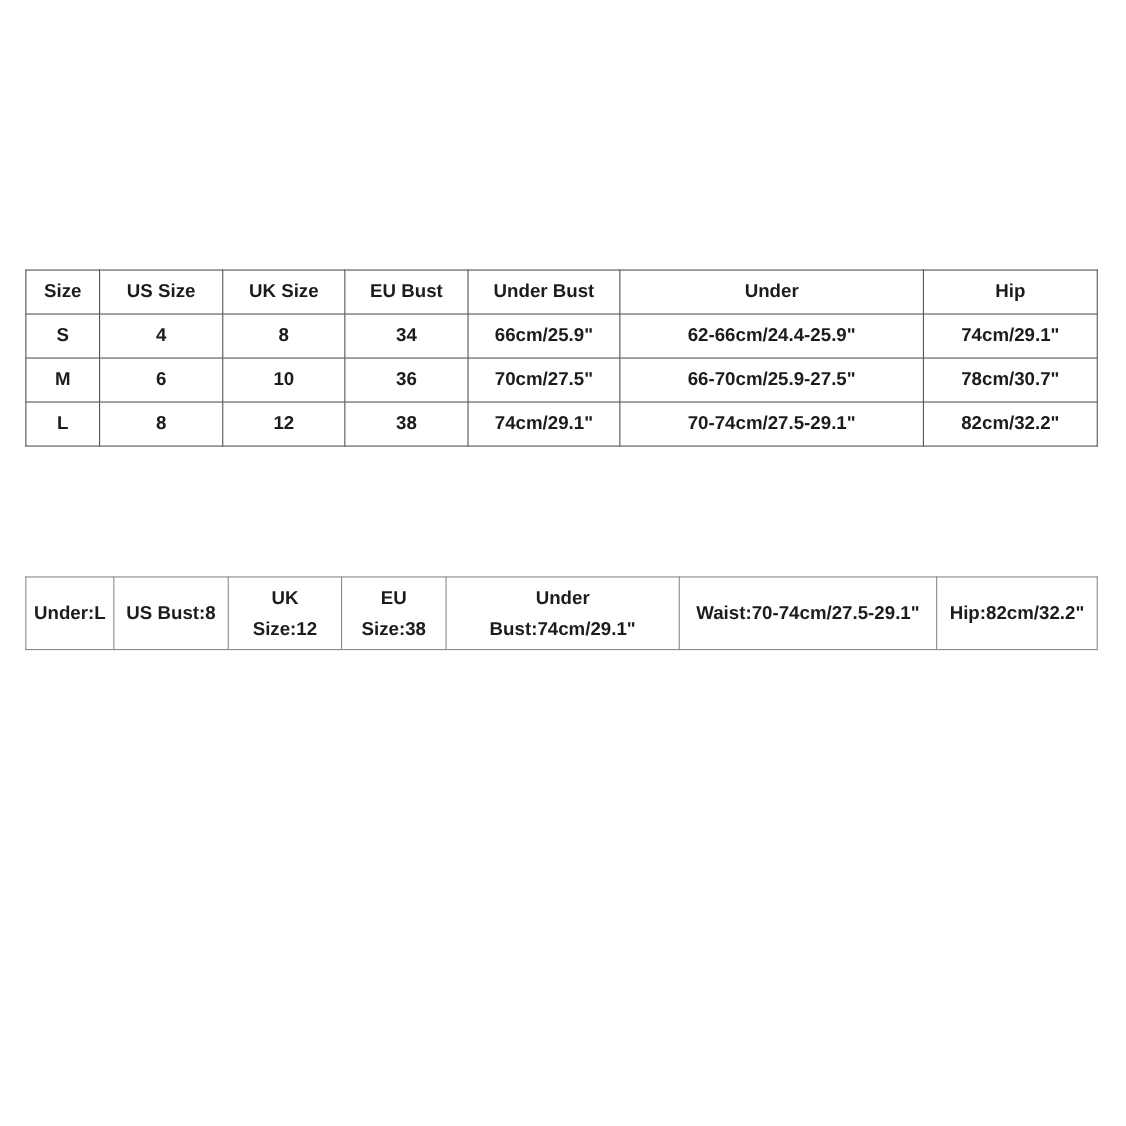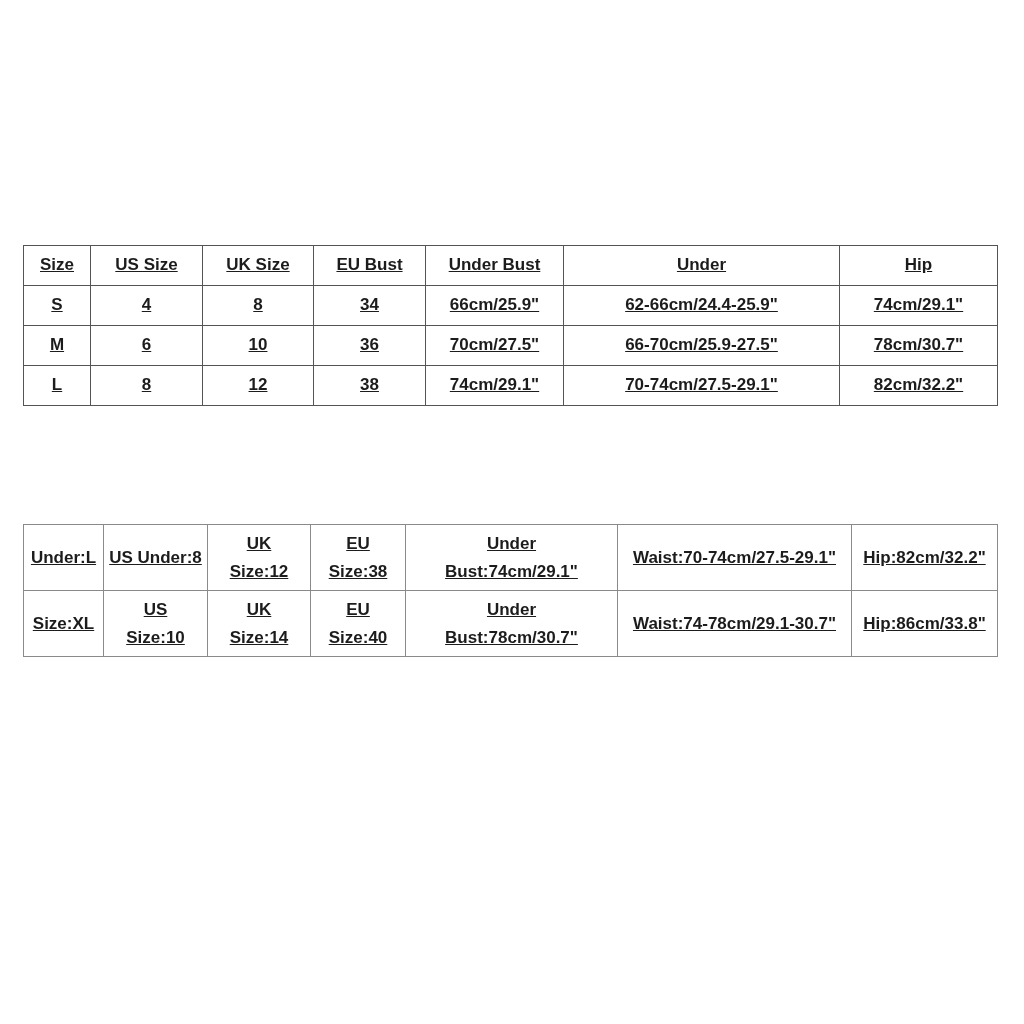--- a/index.html
+++ b/index.html
@@ -15,21 +15,20 @@
     font-family: "Liberation Sans", sans-serif;
     color: var(--text-color, #1c1c1c);
     overflow: hidden;
   }
   table {
     position: absolute;
     left: 23px;
     border-collapse: collapse;
     table-layout: fixed;
     width: 974px;
-    text-decoration: underline;
   }
   th, td {
     font-weight: bold;
     text-align: center;
     vertical-align: middle;
     font-size: 17px;
     padding: 0 4px;
     overflow: hidden;
   }
   
@@ -116,39 +115,26 @@
       <col style="width:103px">
       <col style="width:95px">
       <col style="width:212px">
       <col style="width:234px">
       <col style="width:146px">
     </colgroup>
     <thead></thead>
     <tbody>
         <tr>
           <td>Under:L</td>
-          <td>US Under:8</td>
+          <td>US Bust:8</td>
           <td>UK
 Size:12</td>
           <td>EU
 Size:38</td>
           <td>Under
 Bust:74cm/29.1"</td>
           <td>Waist:70-74cm/27.5-29.1"</td>
           <td>Hip:82cm/32.2"</td>
         </tr>
-        <tr>
-          <td>Size:XL</td>
-          <td>US
-Size:10</td>
-          <td>UK
-Size:14</td>
-          <td>EU
-Size:40</td>
-          <td>Under
-Bust:78cm/30.7"</td>
-          <td>Waist:74-78cm/29.1-30.7"</td>
-          <td>Hip:86cm/33.8"</td>
-        </tr>
       </tbody>
   </table>
 
 </div>
 
 </body></html>

